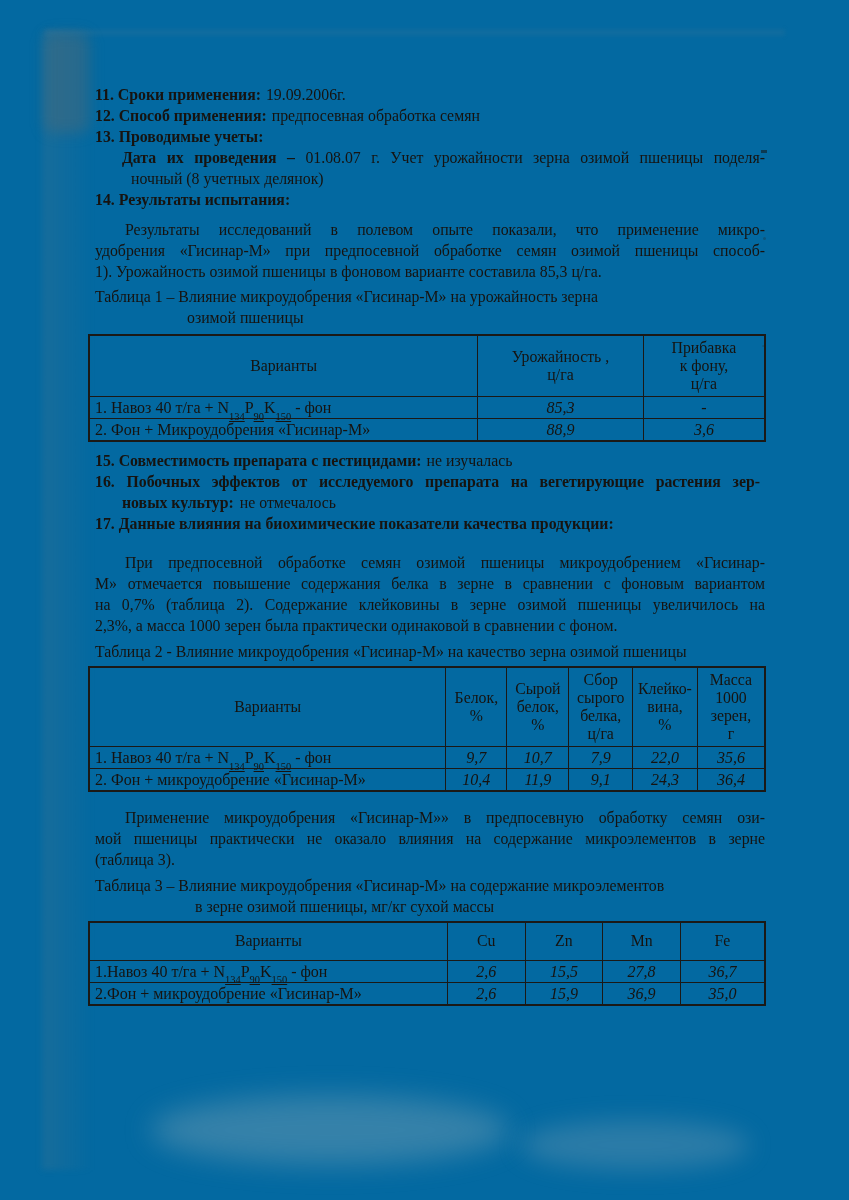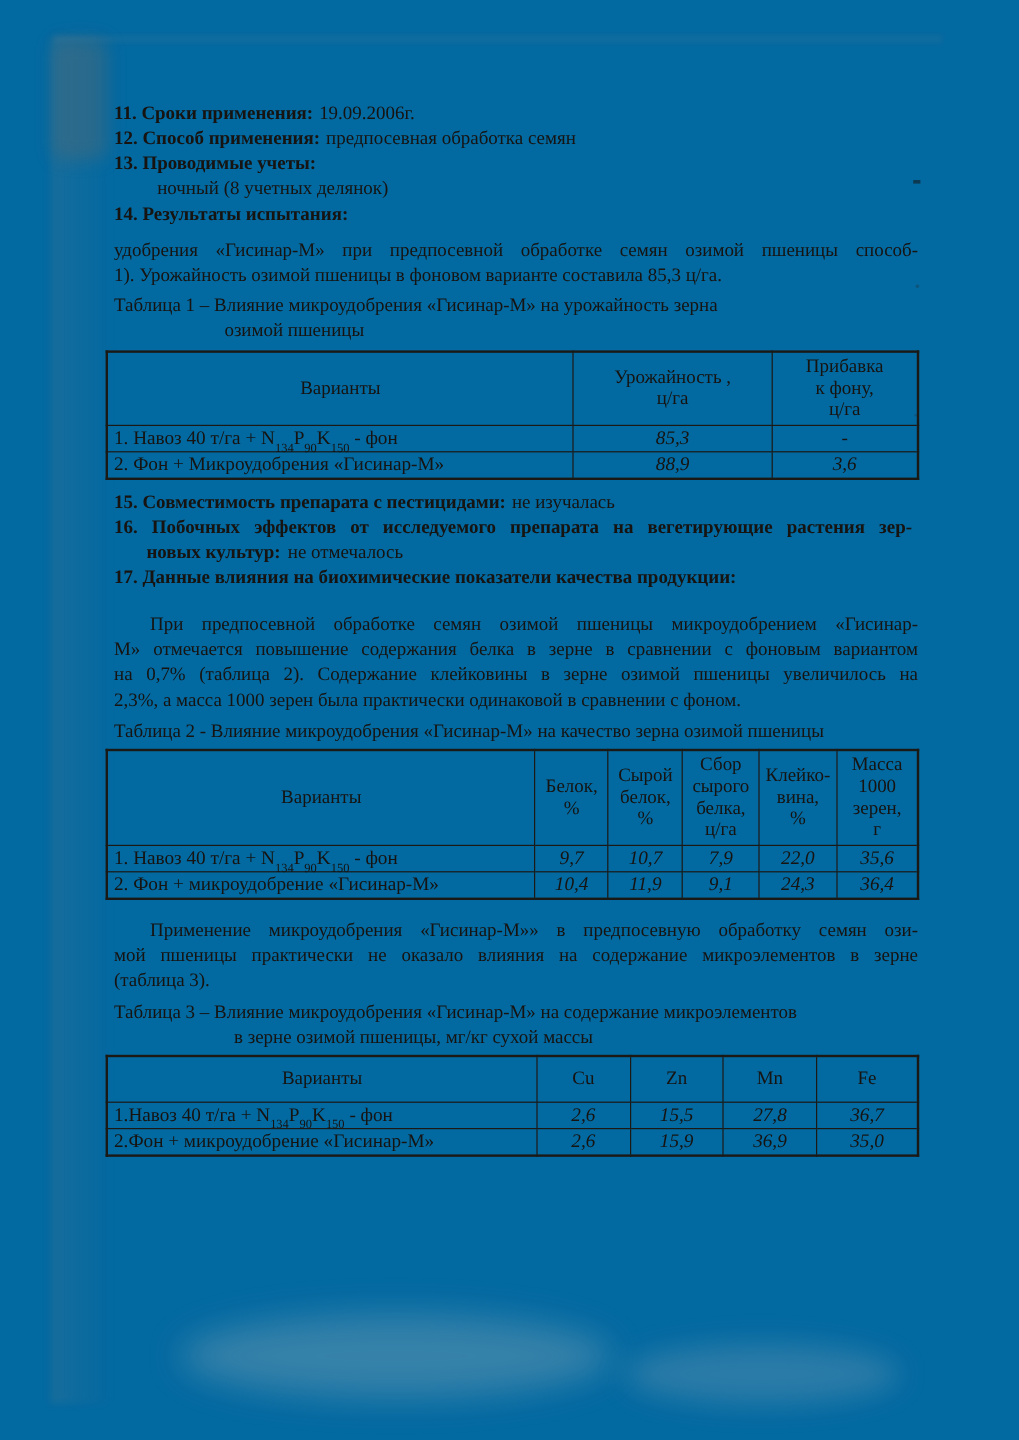--- a/index.html
+++ b/index.html
@@ -59,21 +59,21 @@
   .tbl td.c{text-align:center;font-style:italic;}
   .t1 thead tr{height:60px;}
   .t1 tbody tr{height:21px;}
   .t2 thead tr{height:74px;}
   .t2 tbody tr{height:21px;}
   .t3 thead tr{height:38px;}
   .t3 tbody tr{height:20px;}
   .t2 td{margin-top:4px;}
   table.t2{margin-top:4px;}
   table.t3{margin-top:4px;}
-  sub{font-size:0.65em;line-height:0;position:relative;top:0.25em;}
+  sub{font-size:0.65em;line-height:0;position:relative;top:0.25em;text-decoration:underline;}
 </style>
 </head>
 <body>
 
 <div class="page">
 
   <div class="edge-left"></div>
   <div class="corner-smudge"></div>
   <div class="edge-top"></div>
   <div class="speck1"></div>
@@ -86,26 +86,30 @@
 
     <div class="item line">
       <span class="b">11. Сроки применения:</span><span>19.09.2006г.</span>
     </div>
     <div class="item line">
       <span class="b">12. Способ применения:</span><span>предпосевная обработка семян</span>
     </div>
     <div class="item line">
       <span class="b">13. Проводимые учеты:</span>
     </div>
+    <div class="line sub1 j">
+      <span class="b">Дата их проведения –</span> <span>01.08.07 г. Учет урожайности зерна озимой пшеницы поделя-</span>
+    </div>
     <div class="line sub2">ночный  (8 учетных  делянок)</div>
     <div class="item line">
       <span class="b">14. Результаты испытания:</span>
     </div>
 
     <div class="para p1">
+      <div class="line j ind">Результаты исследований в полевом опыте показали, что применение микро-</div>
       <div class="line j">удобрения «Гисинар-М» при предпосевной обработке семян озимой пшеницы способ-</div>
       <div class="line">1). Урожайность озимой пшеницы в фоновом варианте составила 85,3 ц/га.</div>
     </div>
 
     <div class="caption">
       <div class="line">Таблица 1 – Влияние микроудобрения «Гисинар-М» на урожайность зерна</div>
       <div class="line cap2-t1">озимой пшеницы</div>
     </div>
 
     <table class="tbl t1">

